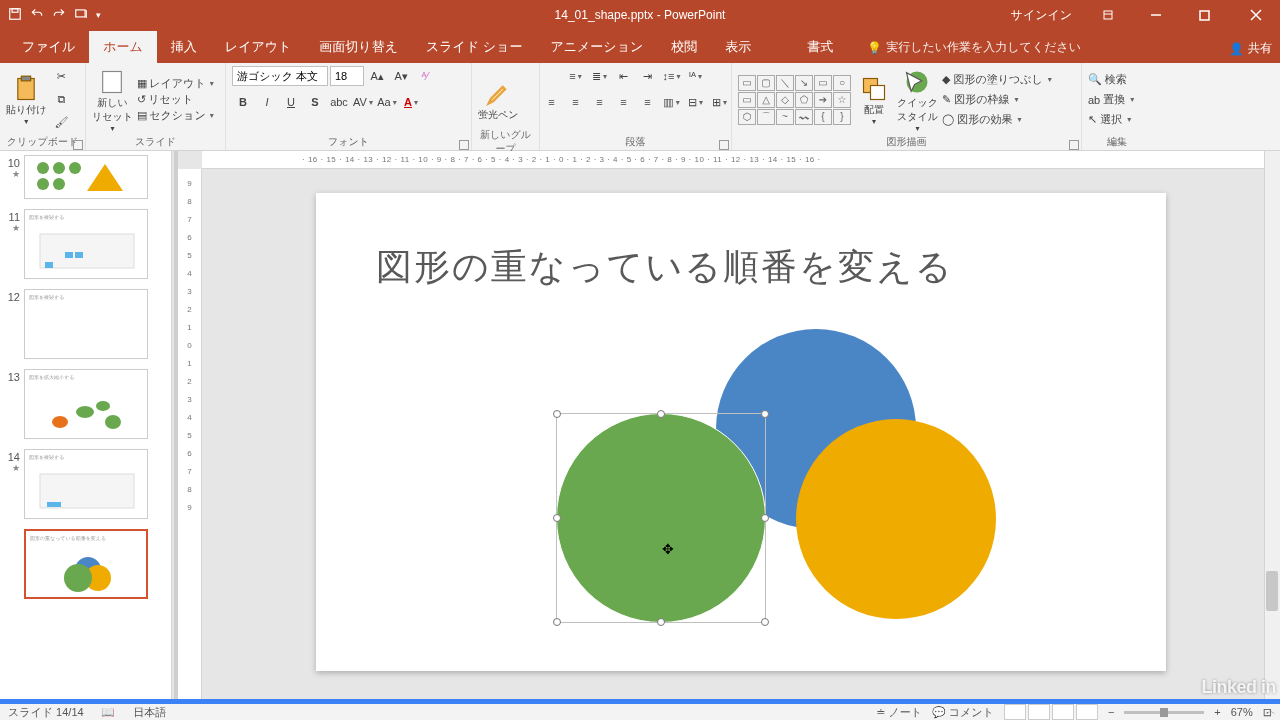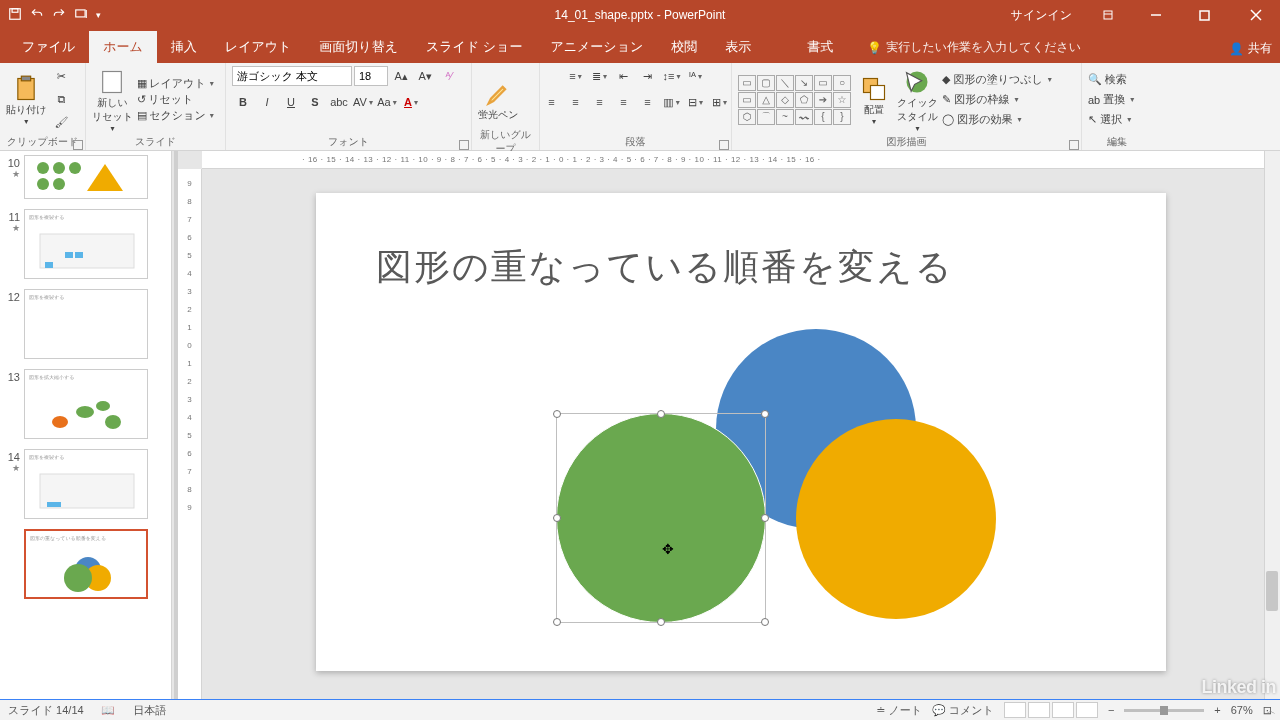--- a/index.html
+++ b/index.html
@@ -60,21 +60,21 @@
 .c-green { width: 210px; height: 210px; background: #6aa84f; border: 1px solid #fff; left: 240px; top: 220px; }
 .sel-box { position: absolute; left: 240px; top: 220px; width: 210px; height: 210px; border: 1px solid #bfbfbf; }
 .handle { position: absolute; width: 8px; height: 8px; background: #fff; border: 1px solid #777; border-radius: 50%; }
 .rot { position: absolute; left: 50%; top: -32px; transform: translateX(-50%); }
 .rot svg { width:16px; height:16px; }
 .move-cursor { position:absolute; left:346px; top:348px; font-size:14px; color:#000; }
 
 .vscroll { position: absolute; right: 0; top: 0; bottom: 0; width: 16px; background: #f0f0f0; border-left: 1px solid #d4d4d4; }
 .vscroll .thumb-s { position:absolute; right:2px; top: 420px; width:12px; height:40px; background:#c7c7c7; border-radius:2px; }
 
-.status { height: 21px; background: #f3f3f3; border-top: 1px solid #3b82f6; display: flex; align-items: center; font-size: 11px; color: #555; padding: 0 8px; justify-content: space-between; }
+.status { height: 21px; background: #f3f3f3; border-top: 5px solid #3b82f6; display: flex; align-items: center; font-size: 11px; color: #555; padding: 0 8px; justify-content: space-between; }
 .status-right { display: flex; align-items: center; gap: 10px; }
 .view-btns { display: flex; gap: 2px; }
 .view-btns div { width: 22px; height: 16px; border: 1px solid #ccc; background:#fff; }
 .zoom-slider { width: 80px; height: 3px; background: #c0c0c0; position: relative; }
 .zoom-slider::before { content:""; position:absolute; left:45%; top:-3px; width:8px; height:9px; background:#999; }
 
 .watermark { position: absolute; right: 4px; bottom: 22px; font-size: 18px; font-weight: 700; color: rgba(255,255,255,.85); text-shadow: 0 0 3px rgba(0,0,0,.4); letter-spacing: -.5px; }
 .ribbon-collapse { position:absolute; right:4px; bottom:2px; font-size:10px; color:#777; }
 </style>
 </head>
@@ -186,21 +186,21 @@
       </div>
     </div>
     <div class="group-label">
         <span>スライド</span>
       </div>
   </div>
 
   <div class="group" style="width:246px">
     <div class="group-content vstack" style="gap:4px;align-items:flex-start">
       <div class="hstack">
-        <input class="font-select" style="width: 120px;" value="游ゴシック 本文">
+        <input class="font-select" style="width: 96px;" value="游ゴシック 本文">
         <input class="font-select" style="width: 34px;" value="18">
         <span class="small-btn">A▴</span>
         <span class="small-btn">A▾</span>
         <span class="small-btn" style="color:#d270c4">ᴬ⁄</span>
       </div>
       <div class="hstack">
         <span class="small-btn">
             <b>B</b>
           </span>
         <span class="small-btn">

